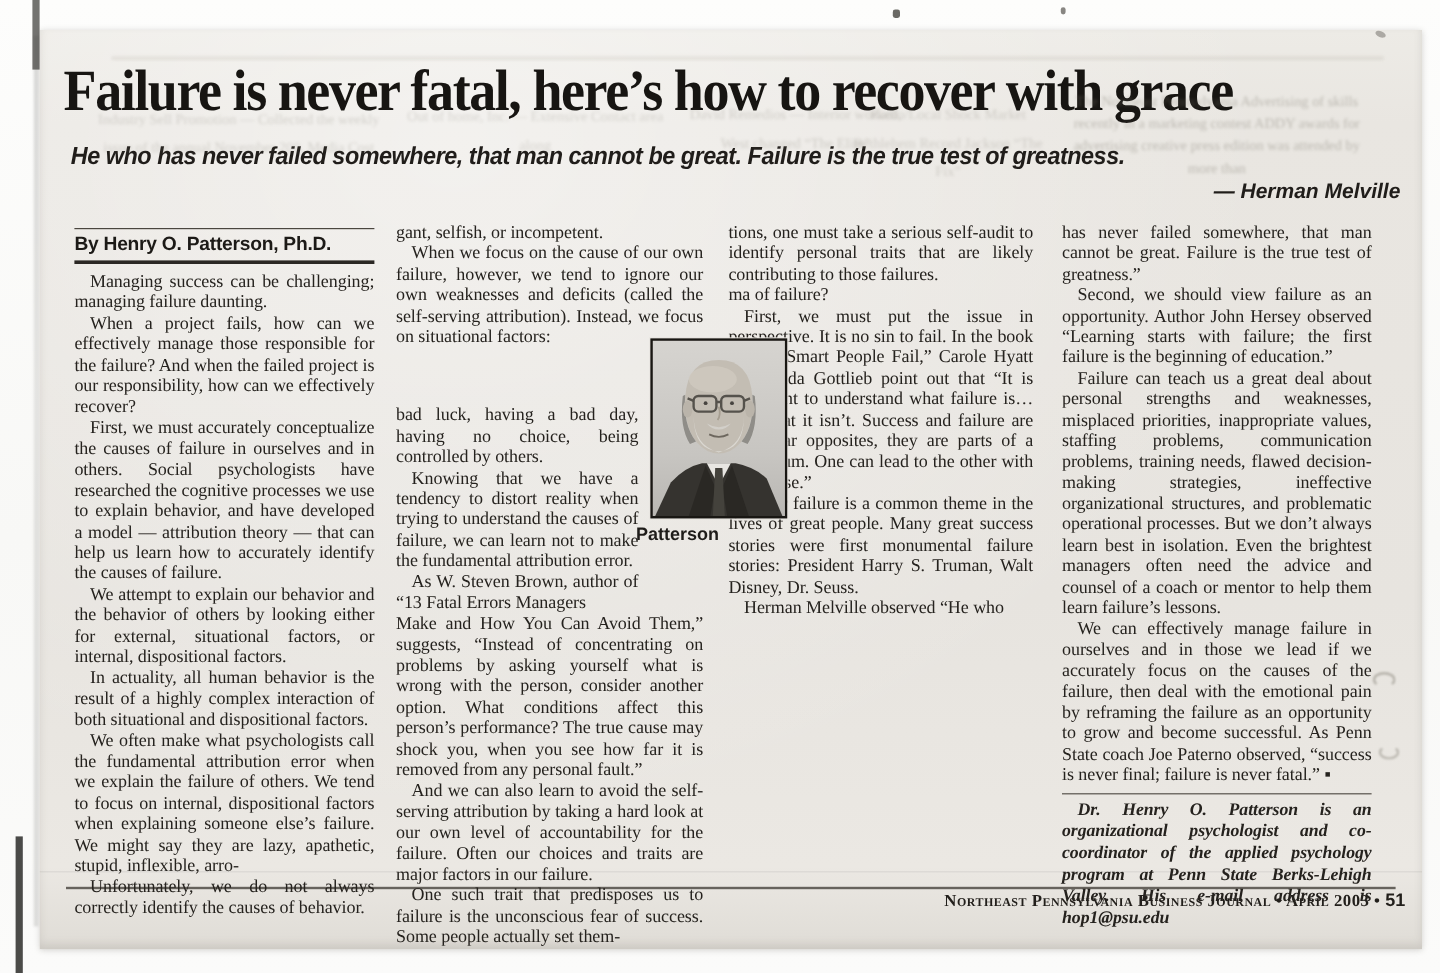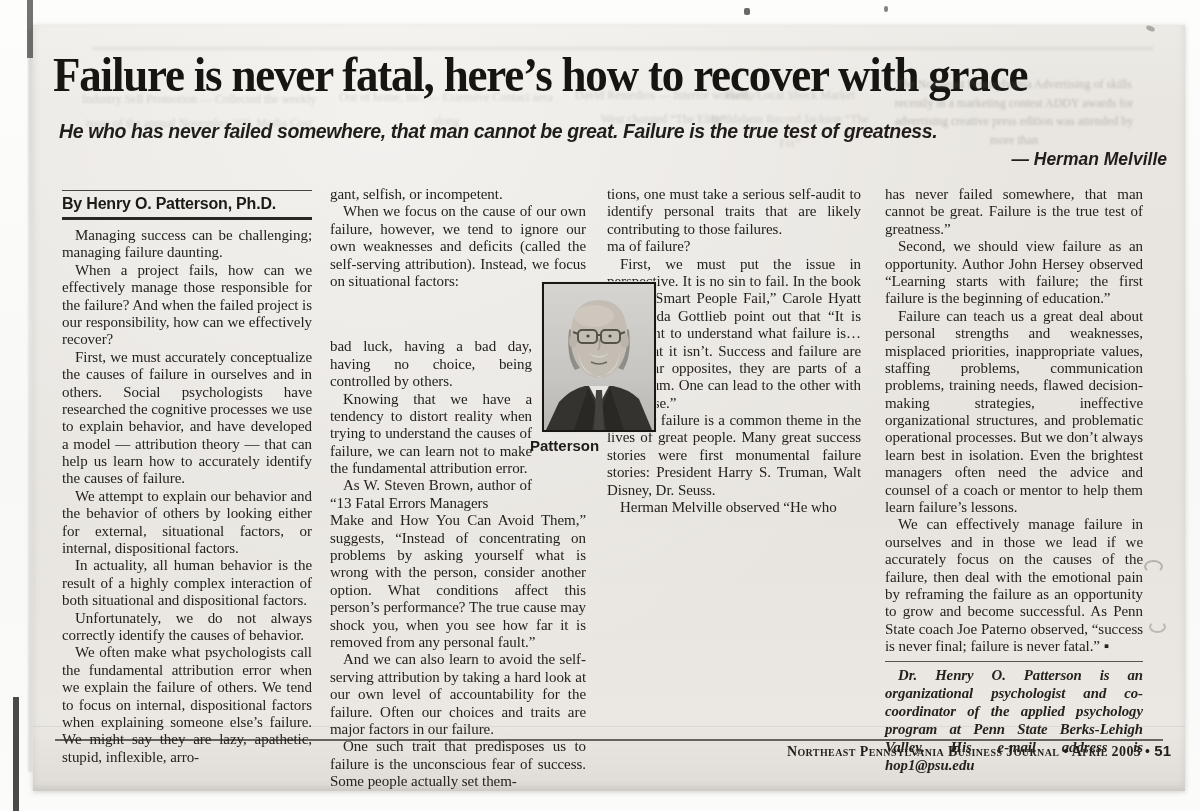--- a/index.html
+++ b/index.html
@@ -115,22 +115,22 @@
   <div class="deck">He who has never failed somewhere, that man cannot be great. Failure is the true test of greatness.</div>
   <div class="deck-attr">— Herman Melville</div>
 
   <div class="col col1">
     <div class="byline">By Henry O. Patterson, Ph.D.</div>
     <p class="ind">Managing success can be challenging; managing failure daunting.</p>
     <p class="ind">When a project fails, how can we effectively manage those responsible for the failure? And when the failed project is our responsibility, how can we effectively recover?</p>
     <p class="ind">First, we must accurately conceptualize the causes of failure in ourselves and in others. Social psychologists have researched the cognitive processes we use to explain behavior, and have developed a model — attribution theory — that can help us learn how to accurately identify the causes of failure.</p>
     <p class="ind">We attempt to explain our behavior and the behavior of others by looking either for external, situational factors, or internal, dispositional factors.</p>
     <p class="ind">In actuality, all human behavior is the result of a highly complex interaction of both situational and dispositional factors.</p>
+    <p class="ind">We often make what psychologists call the fundamental attribution error when we explain the failure of others. We tend to focus on internal, dispositional factors when explaining someone else’s failure. We might say they are lazy, apathetic, stupid, inflexible, arro-</p>
     <p class="ind">Unfortunately, we do not always correctly identify the causes of behavior.</p>
-    <p class="ind">We often make what psychologists call the fundamental attribution error when we explain the failure of others. We tend to focus on internal, dispositional factors when explaining someone else’s failure. We might say they are lazy, apathetic, stupid, inflexible, arro-</p>
   </div>
 
   <div class="col col2">
     <p class="noind">gant, selfish, or incompetent.</p>
     <p class="ind">When we focus on the cause of our own failure, however, we tend to ignore our own weaknesses and deficits (called the self-serving attribution). Instead, we focus on situational factors:</p>
     <div class="narrow">
       <p class="noind">bad luck, having a bad day, having no choice, being controlled by others.</p>
       <p class="ind">Knowing that we have a tendency to distort reality when trying to understand the causes of failure, we can learn not to make the fundamental attribution error.</p>
       <p class="ind">As W. Steven Brown, author of “13 Fatal Errors Managers</p>
     </div>

